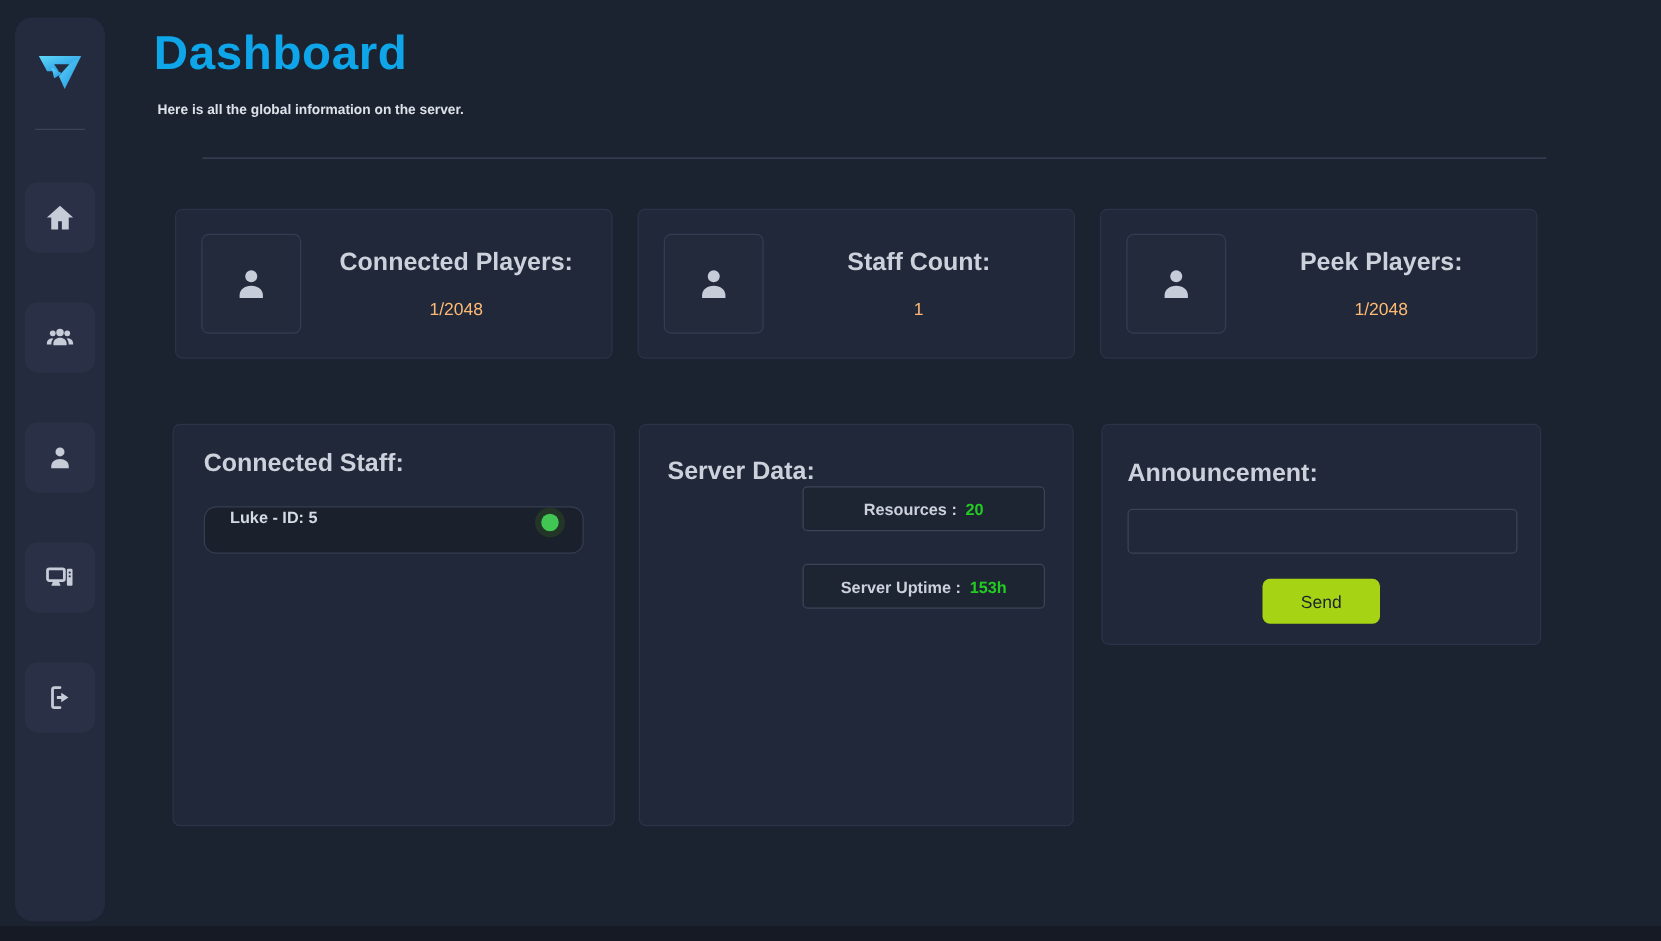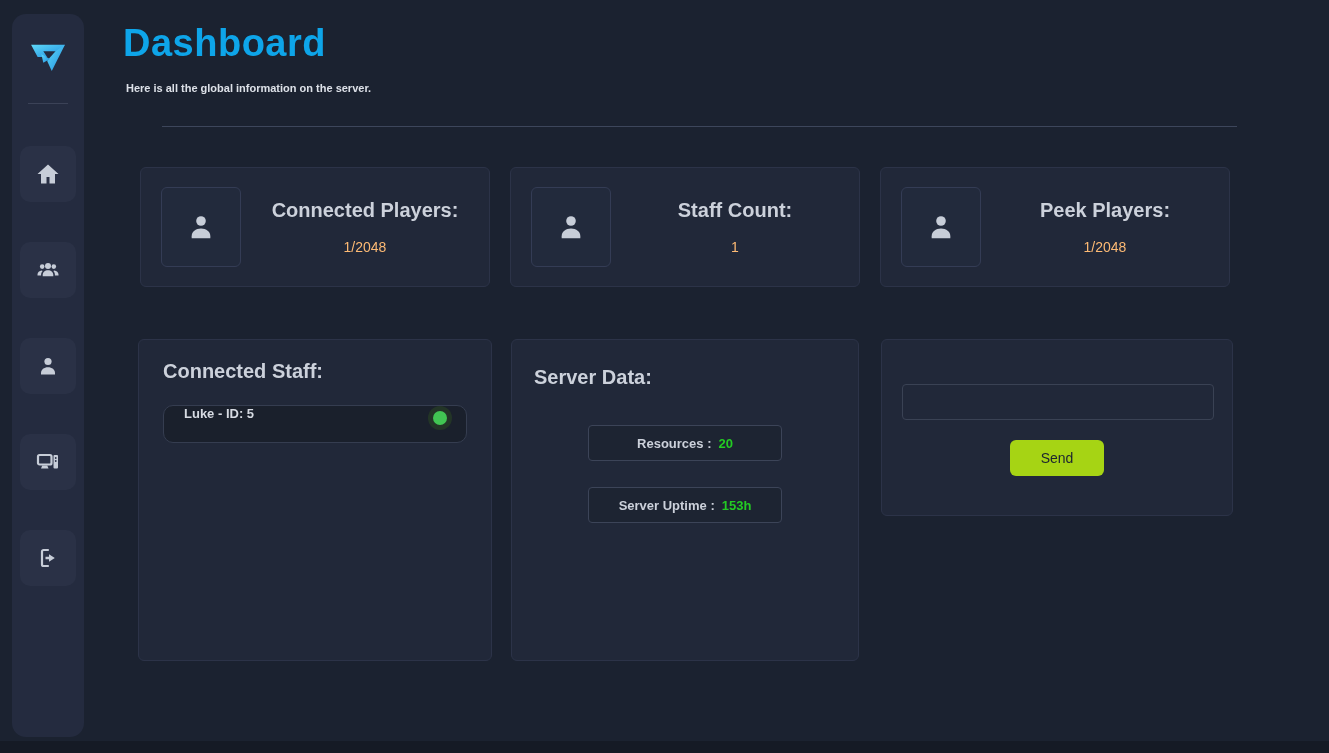--- a/index.html
+++ b/index.html
@@ -95,21 +95,21 @@
   .staff-name { font-size:13px; font-weight:700; color:#d6dae2; flex:1; }
   .status-ring {
     width:24px; height:24px; border-radius:50%;
     background:#233527;
     display:flex; align-items:center; justify-content:center;
   }
   .status-dot { width:14px; height:14px; border-radius:50%; background:#41c553; }
 
   
   .server-card { left:511px; top:339px; width:348px; height:322px; padding:26px 22px; }
-  .server-boxes { margin-top:36px; display:flex; flex-direction:column; align-items:center; gap:26px; }
+  .server-boxes { display:flex; flex-direction:column; align-items:flex-end; gap:26px; }
   .server-box {
     width:194px; height:36px;
     border:1px solid #3c4458;
     border-radius:4px;
     background:#1d2432;
     display:flex; align-items:center; justify-content:center;
     font-size:13px; font-weight:700; color:#ccd1db;
   }
   .server-box .green { color:#23cb23; margin-left:7px; }
 
@@ -267,17 +267,18 @@
       <span class="green">20</span>
     </div>
     <div class="server-box">
       <span>Server Uptime :</span>
       <span class="green">153h</span>
     </div>
   </div>
 </div>
 
 <div class="card announce-card">
+  <div class="card-heading">Announcement:</div>
   <input class="announce-input" type="text" placeholder="" style="">
   <button class="send-btn">Send</button>
 </div>
 
 <div class="footer-strip"></div>
 
 </body></html>

